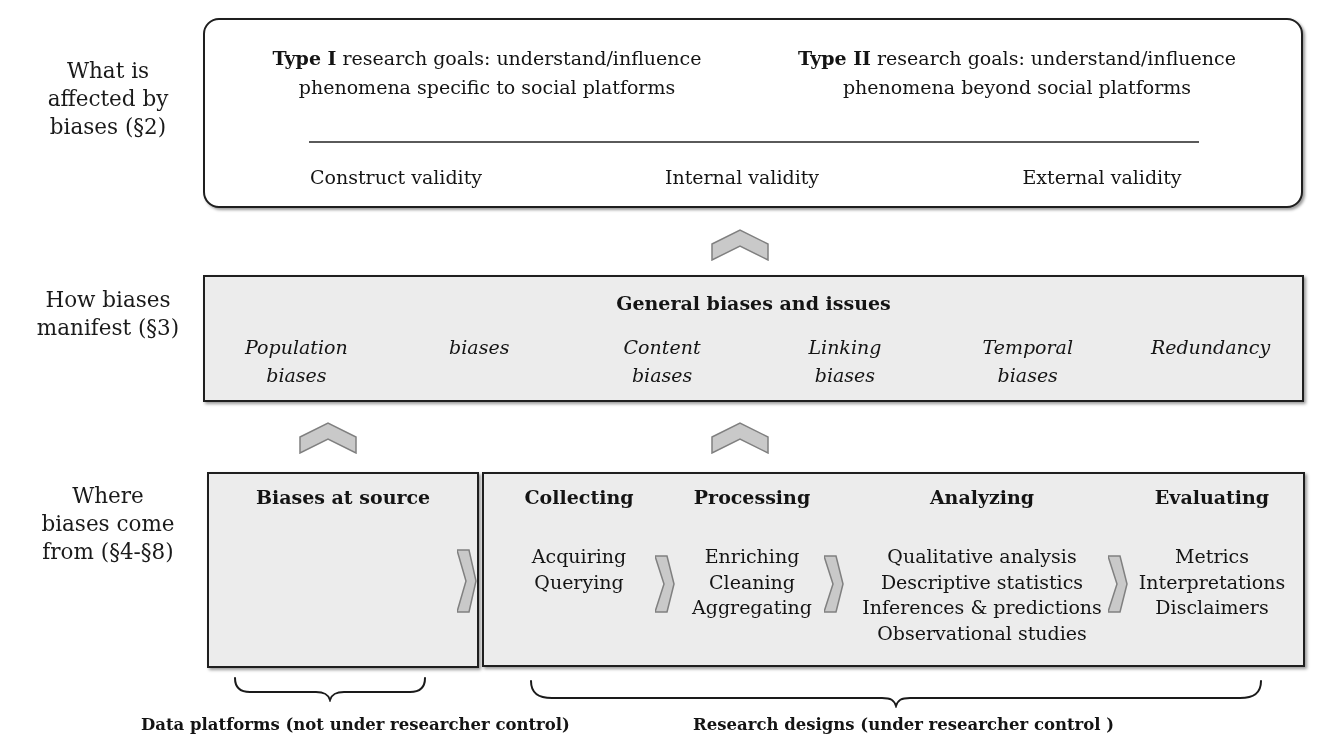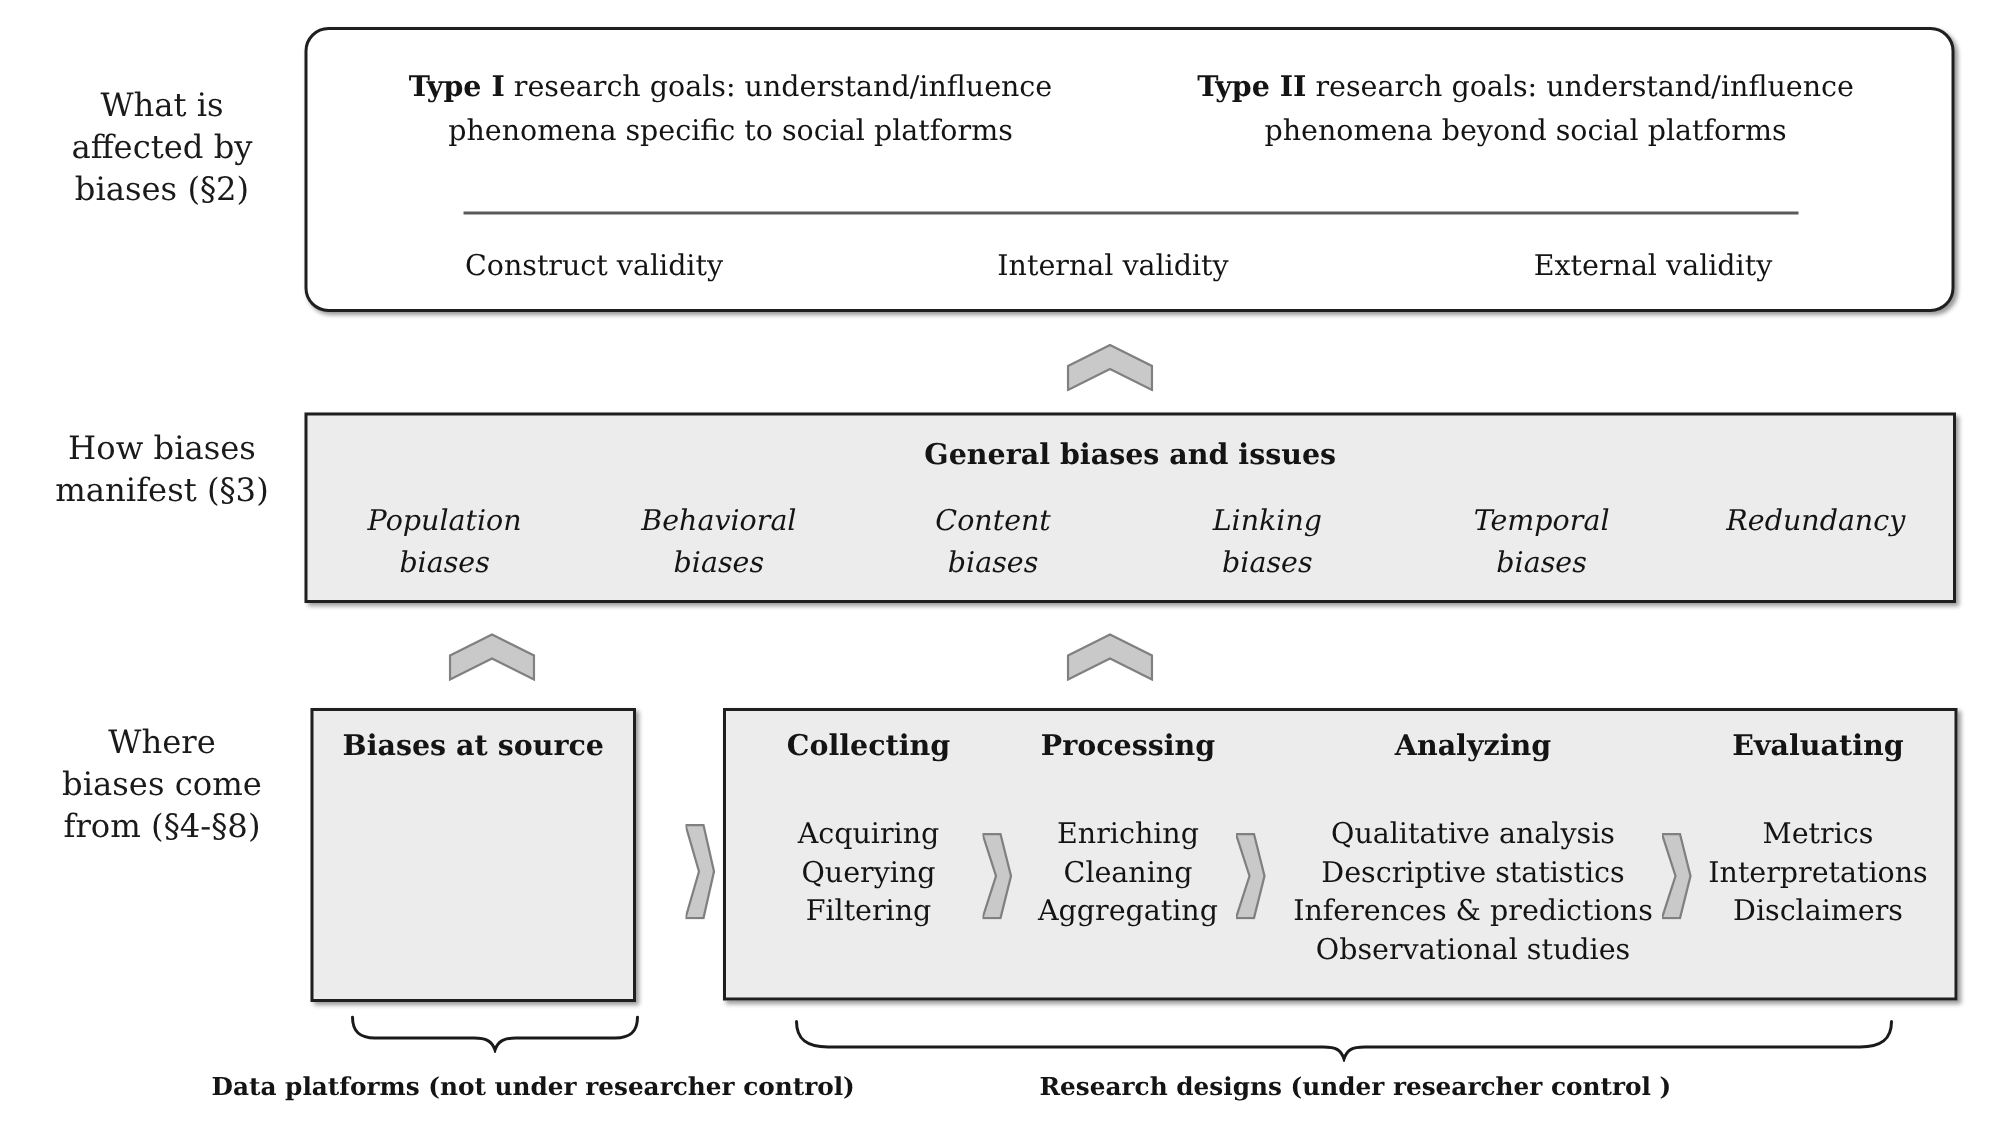--- a/index.html
+++ b/index.html
@@ -68,21 +68,20 @@
   </svg>
 
   <div class="box gray" style="left:203px;top:275px;width:1101px;height:127px;">
     <div class="mbox-title">General biases and issues</div>
     <div class="mbox-items">
       <div class="mbox-item">
         <div>Population</div>
         <div>biases</div>
       </div>
       <div class="mbox-item">
-        <div>Behavioral</div>
         <div>biases</div>
       </div>
       <div class="mbox-item">
         <div>Content</div>
         <div>biases</div>
       </div>
       <div class="mbox-item">
         <div>Linking</div>
         <div>biases</div>
       </div>
@@ -97,35 +96,34 @@
     </div>
   </div>
 
   <svg class="chevron" style="left:299px;top:422px;" width="58" height="32" viewBox="0 0 58 32">
     <polygon points="1,15 29,1 57,15 57,31 29,17 1,31" fill="#c9c9c9" stroke="#808080" stroke-width="1.5"></polygon>
   </svg>
   <svg class="chevron" style="left:711px;top:422px;" width="58" height="32" viewBox="0 0 58 32">
     <polygon points="1,15 29,1 57,15 57,31 29,17 1,31" fill="#c9c9c9" stroke="#808080" stroke-width="1.5"></polygon>
   </svg>
 
-  <div class="box gray" style="left:207px;top:472px;width:217px;height:196px;">
+  <div class="box gray" style="left:207px;top:472px;width:272px;height:196px;">
     <div class="sbox-title">Biases at source</div>
   </div>
 
   <svg class="chevron" style="left:457px;top:549px;" width="20" height="64" viewBox="0 0 20 64">
     <polygon points="0,1 12,1 19,32 12,63 0,63 9,32" fill="#c9c9c9" stroke="#808080" stroke-width="1.5"></polygon>
   </svg>
 
   <div class="box gray" style="left:482px;top:472px;width:823px;height:195px;">
     <div class="stage" style="left:10px;width:170px;">
       <div class="stage-title">Collecting</div>
       <div class="stage-list">
         <div>Acquiring</div>
         <div>Querying</div>
-        <div>Filtering</div>
       </div>
     </div>
     <svg class="chevron" style="left:171px;top:81px;" width="20" height="58" viewBox="0 0 20 58">
       <polygon points="0,1 12,1 19,29 12,57 0,57 9,29" fill="#c9c9c9" stroke="#808080" stroke-width="1.5"></polygon>
     </svg>
     <div class="stage" style="left:183px;width:170px;">
       <div class="stage-title">Processing</div>
       <div class="stage-list">
         <div>Enriching</div>
         <div>Cleaning</div>

